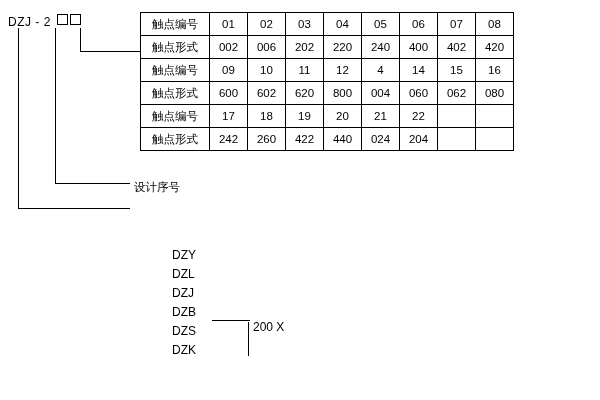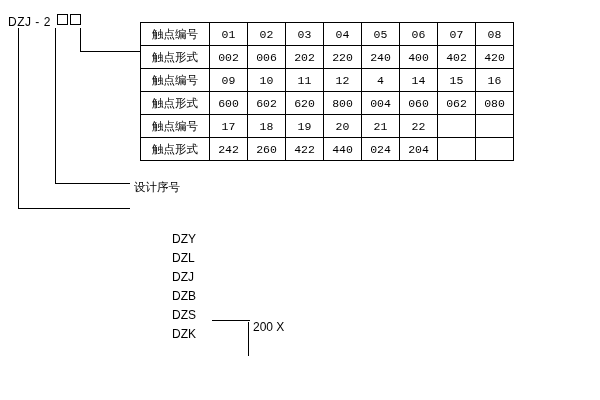--- a/index.html
+++ b/index.html
@@ -36,42 +36,41 @@
     height: 9px;
     border: 1px solid #000;
     margin-left: 2px;
     vertical-align: 1px;
   }
 
   
   .table-wrap {
     position: absolute;
     left: 140px;
-    top: 22px;
+    top: 12px;
     border-radius: 17px;
   }
   table.contacts {
     border-collapse: collapse;
     table-layout: fixed;
   }
   table.contacts td {
     border: 1px solid #000;
     height: 22px;
     text-align: center;
     vertical-align: middle;
     font-size: 11.5px;
     padding: 0;
   }
   table.contacts td.label-cell {
     width: 68px;
     font-size: 11.5px;
   }
   table.contacts td.data-cell {
     width: 37px;
-    font-family: Liberation Mono, monospace;
   }
 
   
   .ln {
     position: absolute;
     background: #000;
   }
   .ln-h { height: 1px; }
   .ln-v { width: 1px; }
 
@@ -79,21 +78,21 @@
   .anno {
     position: absolute;
     font-size: 11.5px;
     white-space: nowrap;
   }
 
   
   .series {
     position: absolute;
     left: 172px;
-    top: 230px;
+    top: 246px;
     font-size: 12px;
     line-height: 19px;
   }
   .series div {
     height: 19px;
   }
   .series-note {
     position: absolute;
     left: 252px;
     top: 352px;

